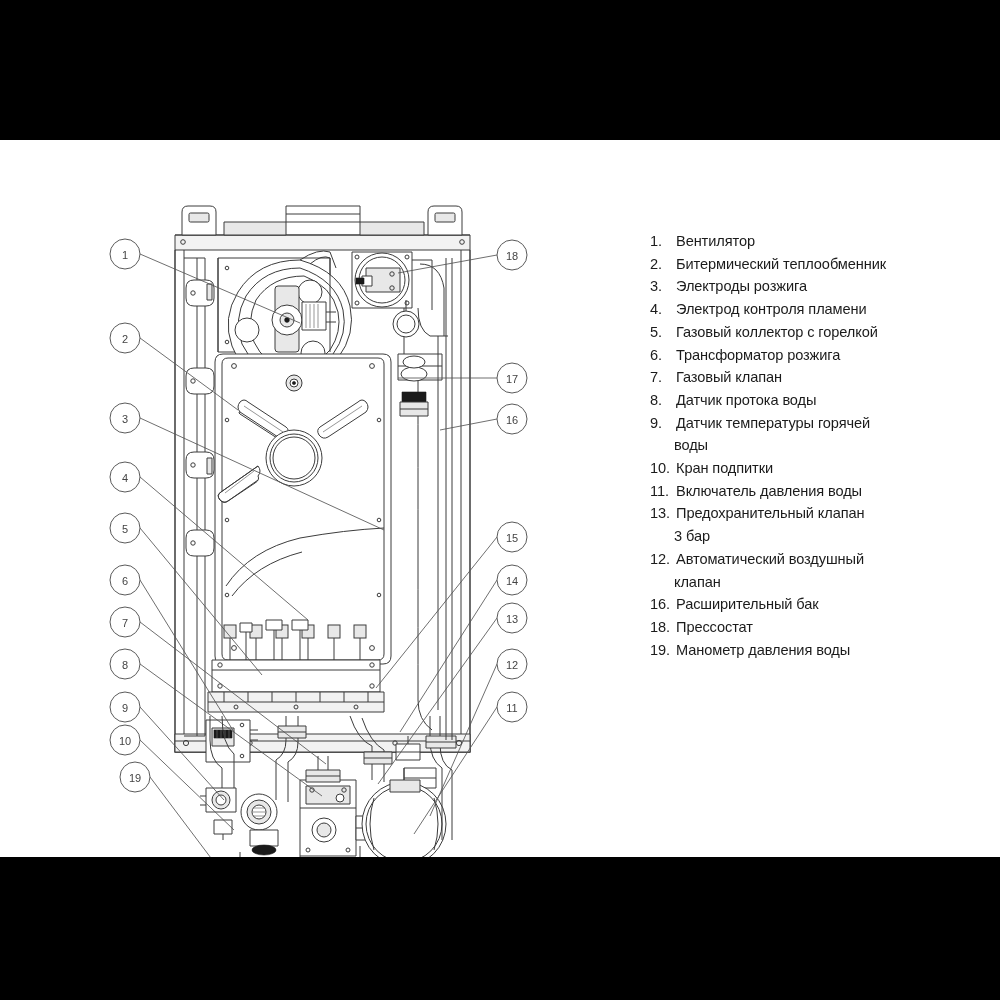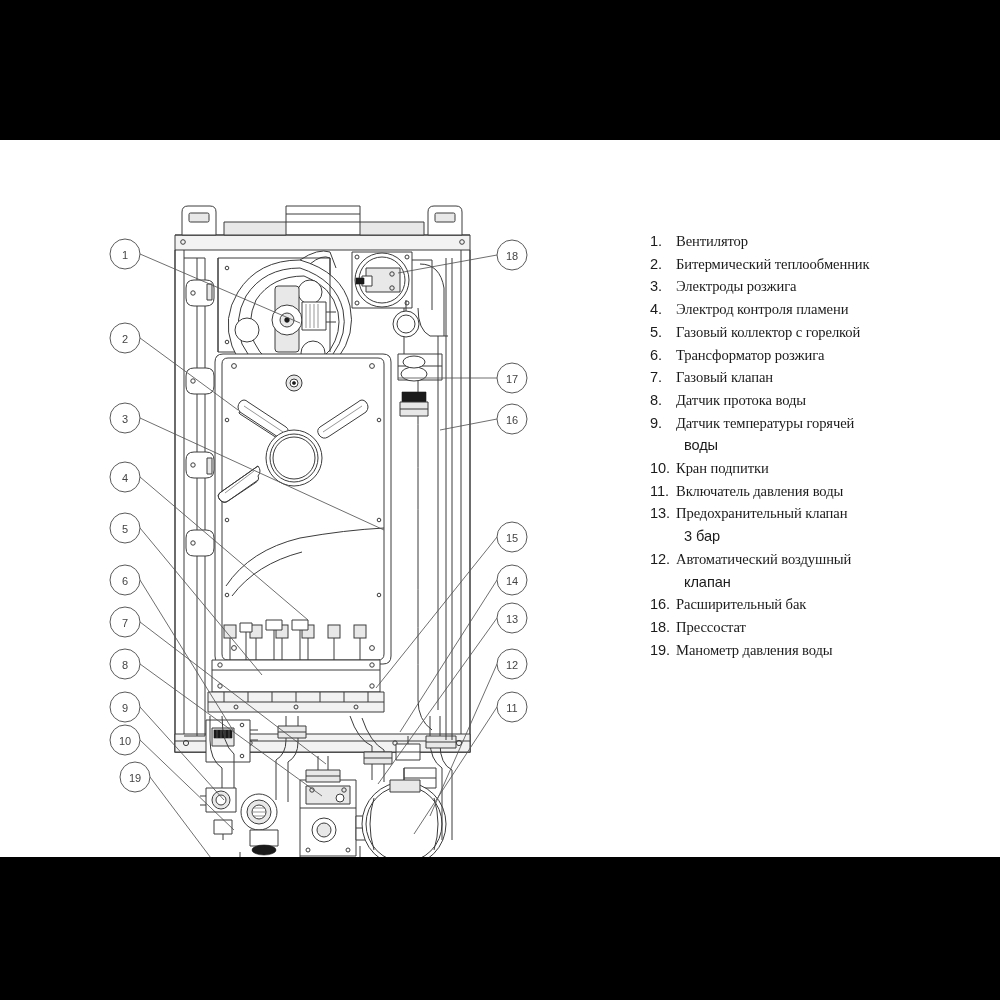--- a/index.html
+++ b/index.html
@@ -32,22 +32,22 @@
     line-height:22.7px;
     color:#1b1b1b;
     letter-spacing:-0.1px;
     white-space:pre-wrap;
   }
   .legend-num{
     width:26px;
     flex:0 0 26px;
     text-align:left;
   }
-  .legend-label{flex:1 1 auto;font-family:Liberation Serif, serif;}
-  .legend-cont{margin-left:34px;text-align:center;}
+  .legend-label{flex:1 1 auto;}
+  .legend-cont{margin-left:24px;text-align:center;}
 </style>
 </head>
 <body>
 
 <div id="stage">
 
   <div class="letterbox" id="lb-top"></div>
   <div class="letterbox" id="lb-bottom"></div>
 
   <div id="canvas">

